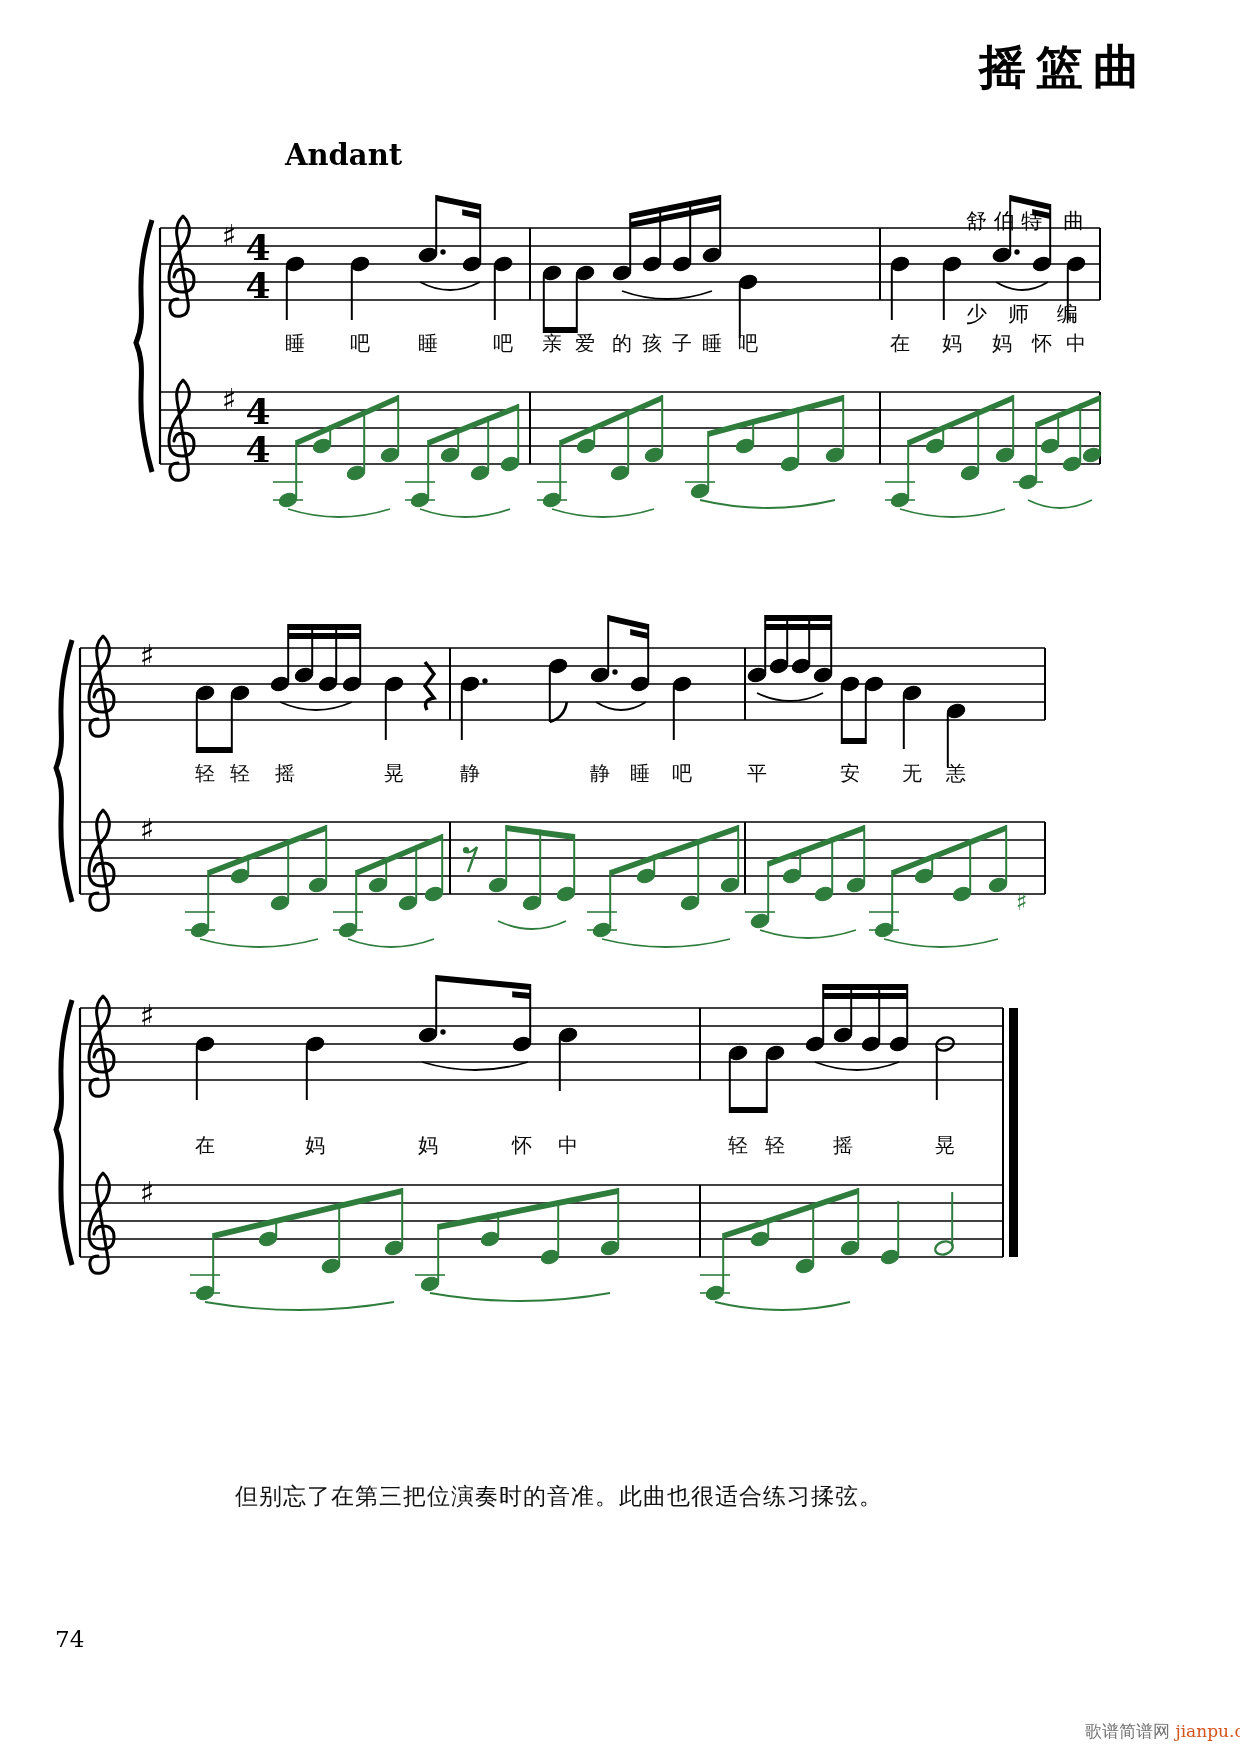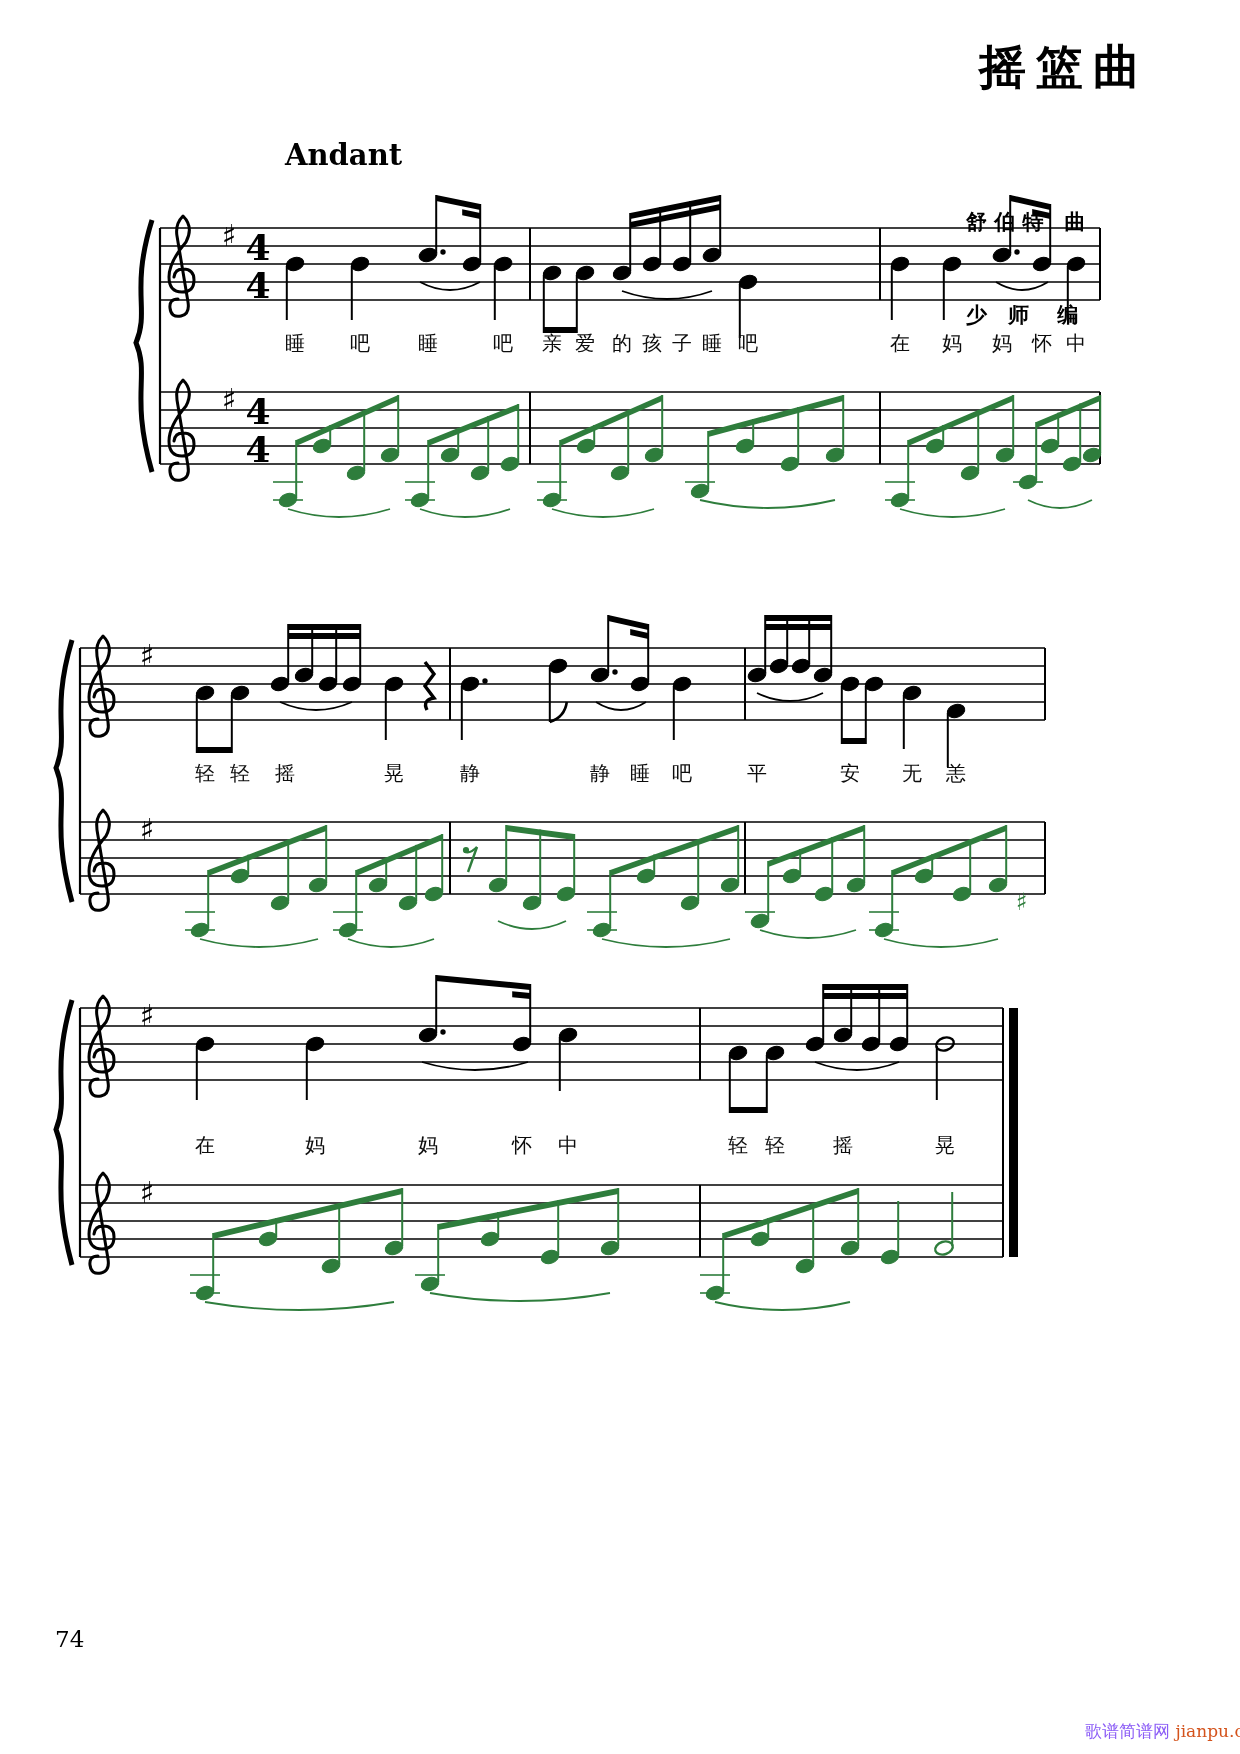--- a/index.html
+++ b/index.html
@@ -7,28 +7,28 @@
     position:relative;width:1240px;height:1754px;background:#ffffff;
     font-family:"DejaVu Serif","Liberation Serif",serif;color:#000;
     overflow:hidden;border-right:2px solid #c9c9c9;
   }
   #score{position:absolute;left:0;top:0;}
   .title{
     position:absolute;left:0;top:36px;width:1150px;margin:0;
     text-align:right;font-size:47px;font-weight:bold;letter-spacing:10px;
   }
   .tempo{position:absolute;left:285px;top:138px;font-size:29px;font-weight:bold;}
-  .credits{position:absolute;left:966px;top:144px;font-size:21px;font-weight:bold;line-height:31px;white-space:pre;}
+  .credits{position:absolute;left:966px;top:144px;font-size:21px;font-weight:normal;line-height:31px;white-space:pre;}
   .lyric{position:absolute;transform:translateX(-50%);font-size:20px;color:#0c0c0c;white-space:nowrap;}
   .note-line{position:absolute;font-size:23px;letter-spacing:1px;color:#111;}
   .note1{left:300px;top:1400px;}
   .note2{left:235px;top:1481px;}
   .pagenum{position:absolute;left:55px;top:1626px;font-size:23px;}
   .watermark{position:absolute;left:1085px;top:1720px;font-size:17px;white-space:nowrap;}
-  .wm-site{color:#8b5cf6;}
+  .wm-site{color:#737373;}
   .wm-url{color:#d4531c;}
 </style>
 </head>
 <body>
 
 <div class="page">
   <svg id="score" width="1240" height="1754" viewBox="0 0 1240 1754">
       <path d="M 152,220 C 130,290.8 150,309.68 136,342.72 C 150,375.76 130,394.64 152,472" fill="none" stroke="#000" stroke-width="5"></path>
       <line x1="160" y1="228" x2="160" y2="464" stroke="#000" stroke-width="2.2"></line>
       <line x1="160" y1="228" x2="1100" y2="228" stroke="#000" stroke-width="1.5"></line>
@@ -453,19 +453,20 @@
       <div class="lyric" style="left: 315px; top: 1132px;">妈</div>
       <div class="lyric" style="left: 428px; top: 1132px;">妈</div>
       <div class="lyric" style="left: 522px; top: 1132px;">怀</div>
       <div class="lyric" style="left: 568px; top: 1132px;">中</div>
       <div class="lyric" style="left: 738px; top: 1132px;">轻</div>
       <div class="lyric" style="left: 775px; top: 1132px;">轻</div>
       <div class="lyric" style="left: 843px; top: 1132px;">摇</div>
       <div class="lyric" style="left: 945px; top: 1132px;">晃</div>
     </div>
 
+  <div class="note-line note2">但别忘了在第三把位演奏时的音准。此曲也很适合练习揉弦。</div>
 
   <div class="pagenum">74</div>
 
   <div class="watermark">
     <span class="wm-site">歌谱简谱网 </span><span class="wm-url">jianpu.cn</span>
   </div>
 </div>
 
 </body></html>

